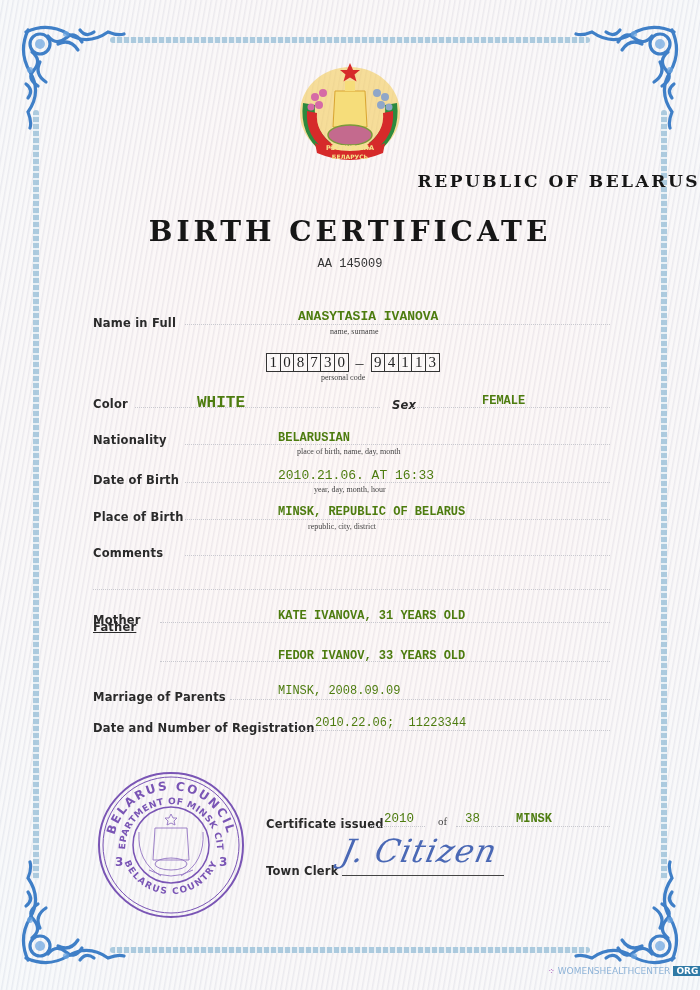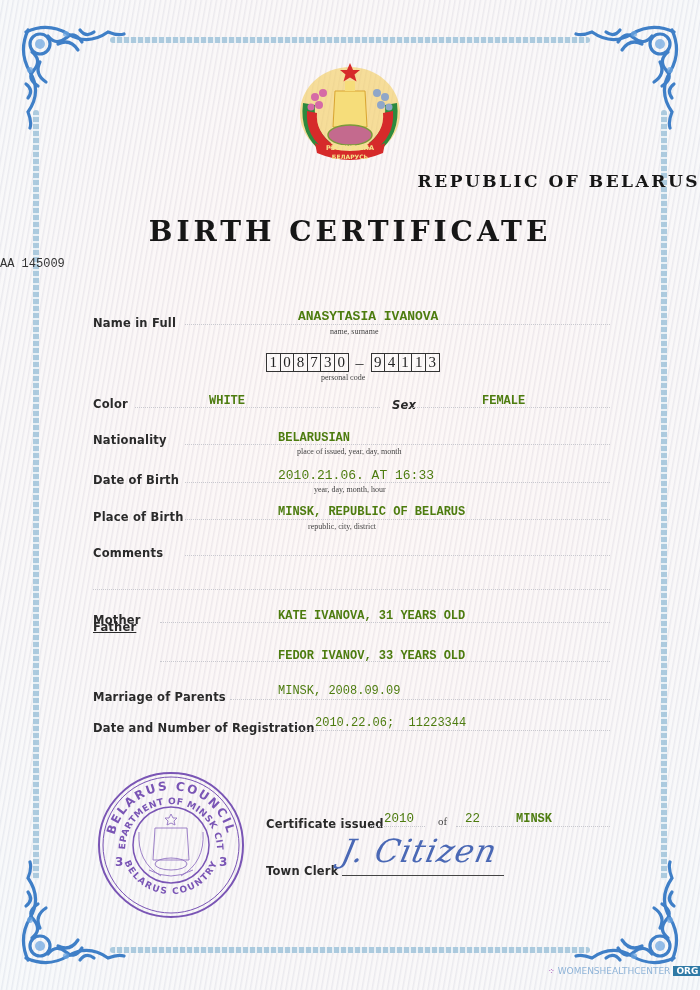--- a/index.html
+++ b/index.html
@@ -26,21 +26,21 @@
     position: absolute; left: 0; right: 0; top: 171px; text-align: right;
     font-family: "DejaVu Serif", serif; font-weight: 900; font-size: 17px;
     letter-spacing: 2.5px; color: #161616;
   }
   .title-main {
     position: absolute; left: 0; right: 0; top: 215px; text-align: center;
     font-family: "DejaVu Serif", serif; font-weight: 900; font-size: 28px;
     letter-spacing: 4px; color: #161616;
   }
   .serial {
-    position: absolute; left: 0; right: 0; top: 257px; 
+    position: absolute; left: 0; right: 0; top: 257px; text-align: center;
     font-family: "Liberation Mono", monospace; font-size: 12px; color: #333;
   }
 
   .lbl {
     position: absolute; font-family: "DejaVu Sans", sans-serif; font-size: 11.5px;
     font-weight: bold; color: #2a2a2a; letter-spacing: 0.2px;
   }
   .val {
     position: absolute; font-family: "Liberation Mono", monospace; font-size: 13px;
     font-weight: bold; color: #4d7c0f; white-space: nowrap;
@@ -208,29 +208,29 @@
     <div class="box">4</div>
     <div class="box">1</div>
     <div class="box">1</div>
     <div class="box">3</div>
   </div>
 </div>
 <div class="hint" style="left:321px; top:373px;">personal code</div>
 
 <div class="lbl" style="left:93px; top:397px;">Color</div>
 <div class="line" style="left:135px; width:245px; top:407px;"></div>
-<div class="val" style="left:209px; top:394px; font-size:12px;">WHITE</div>
+<div class="val" style="left:197px; top:394px; font-size:16px;">WHITE</div>
 <div class="lbl" style="left:392px; top:398px;font-style:italic;">Sex</div>
 <div class="line" style="left:413px; width:197px; top:407px;"></div>
 <div class="val" style="left:482px; top:394px; font-size:12px;">FEMALE</div>
 
 <div class="lbl" style="left:93px; top:433px;">Nationality</div>
 <div class="line" style="left:185px; width:425px; top:444px;"></div>
 <div class="val" style="left:278px; top:431px; font-size:12px;">BELARUSIAN</div>
-<div class="hint" style="left:297px; top:447px;">place of issued, year, day, month</div>
+<div class="hint" style="left:297px; top:447px;">place of birth, name, day, month</div>
 
 <div class="lbl" style="left:93px; top:473px;">Date of Birth</div>
 <div class="line" style="left:185px; width:425px; top:482px;"></div>
 <div class="val" style="left:278px; top:468px; font-weight:normal;">2010.21.06. AT 16:33</div>
 <div class="hint" style="left:314px; top:485px;">year, day, month, hour</div>
 
 <div class="lbl" style="left:93px; top:510px;">Place of Birth</div>
 <div class="line" style="left:185px; width:425px; top:519px;"></div>
 <div class="val" style="left:278px; top:505px; font-size:12px;">MINSK, REPUBLIC OF BELARUS</div>
 <div class="hint" style="left:308px; top:522px;">republic, city, district</div>
@@ -284,21 +284,21 @@
     <path d="M54 100 Q76 112 98 100"></path>
     <ellipse cx="76" cy="94" rx="16" ry="6"></ellipse>
   </g>
 </svg>
 
 <div class="lbl" style="left:266px; top:817px;">Certificate issued</div>
 <div class="line" style="left:370px; width:55px; top:826px;"></div>
 <div class="val" style="left:384px; top:812px; font-weight:normal; font-size:12.5px;">2010</div>
 <div class="hint" style="left:438px; top:815px; font-size:11px;">of</div>
 <div class="line" style="left:456px; width:40px; top:826px;"></div>
-<div class="val" style="left:465px; top:812px; font-weight:normal; font-size:12.5px;">22</div>
+<div class="val" style="left:465px; top:812px; font-weight:normal; font-size:12.5px;">38</div>
 <div class="line" style="left:498px; width:112px; top:826px;"></div>
 <div class="val" style="left:516px; top:812px; font-size:12px;">MINSK</div>
 
 <div class="lbl" style="left:266px; top:864px;">Town Clerk</div>
 <div class="line" style="left:342px; width:162px; top:875px; border-top:1px solid #444;"></div>
 <div class="signature">J. Citizen</div>
 
 <div class="watermark">
   <span style="color:#b05fc0; font-size:8px;">⁘</span>
   <span>WOMENSHEALTHCENTER</span>

